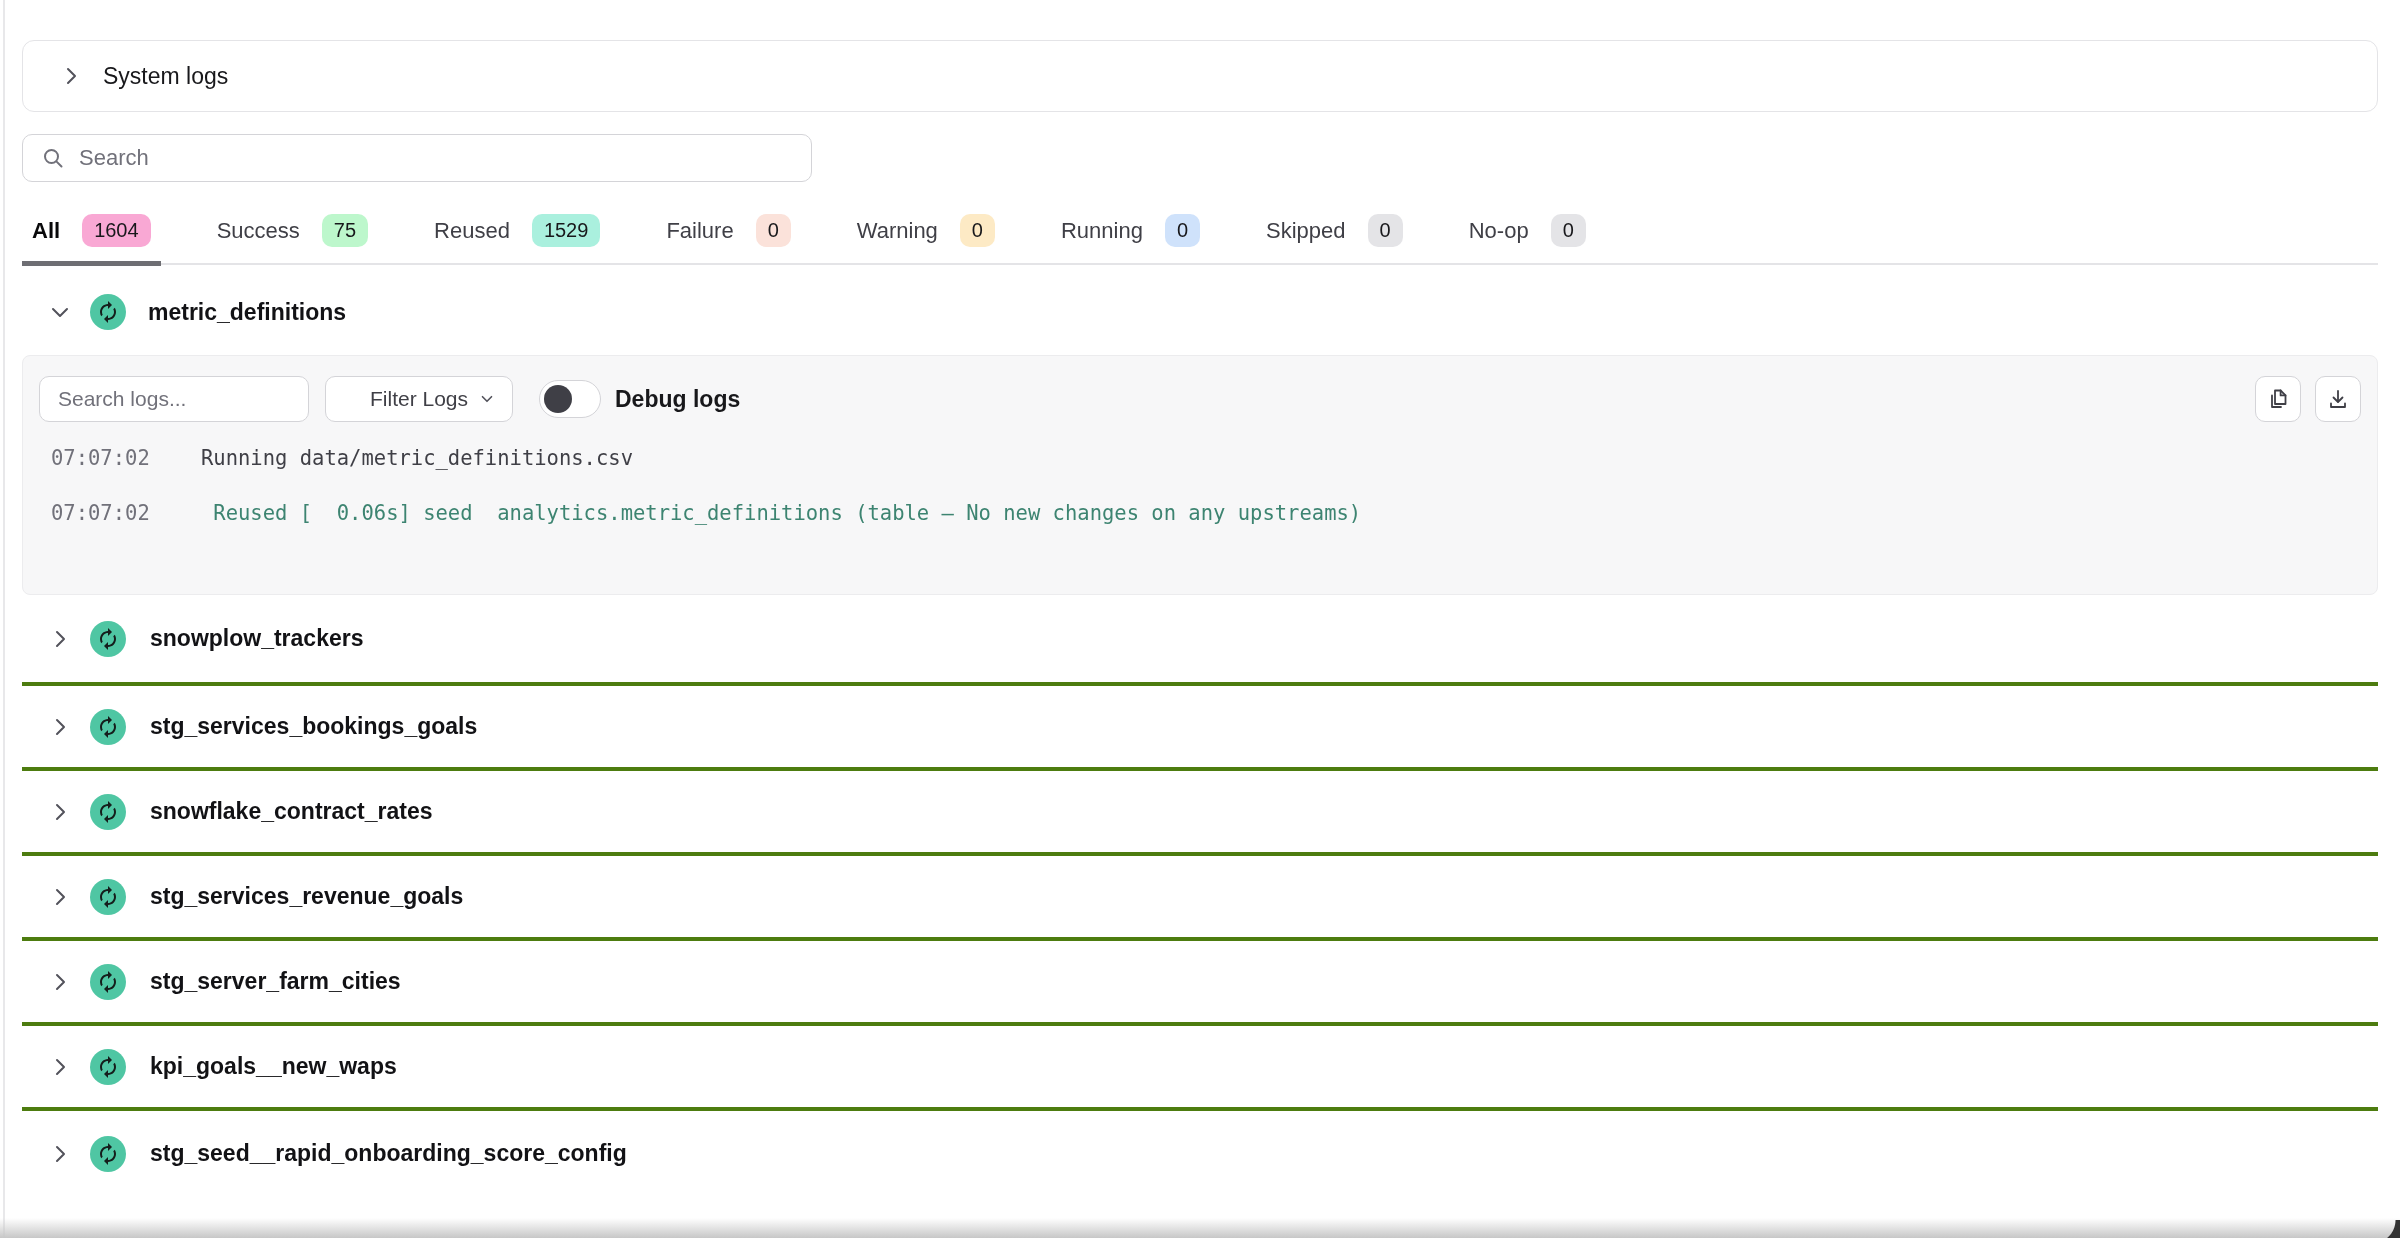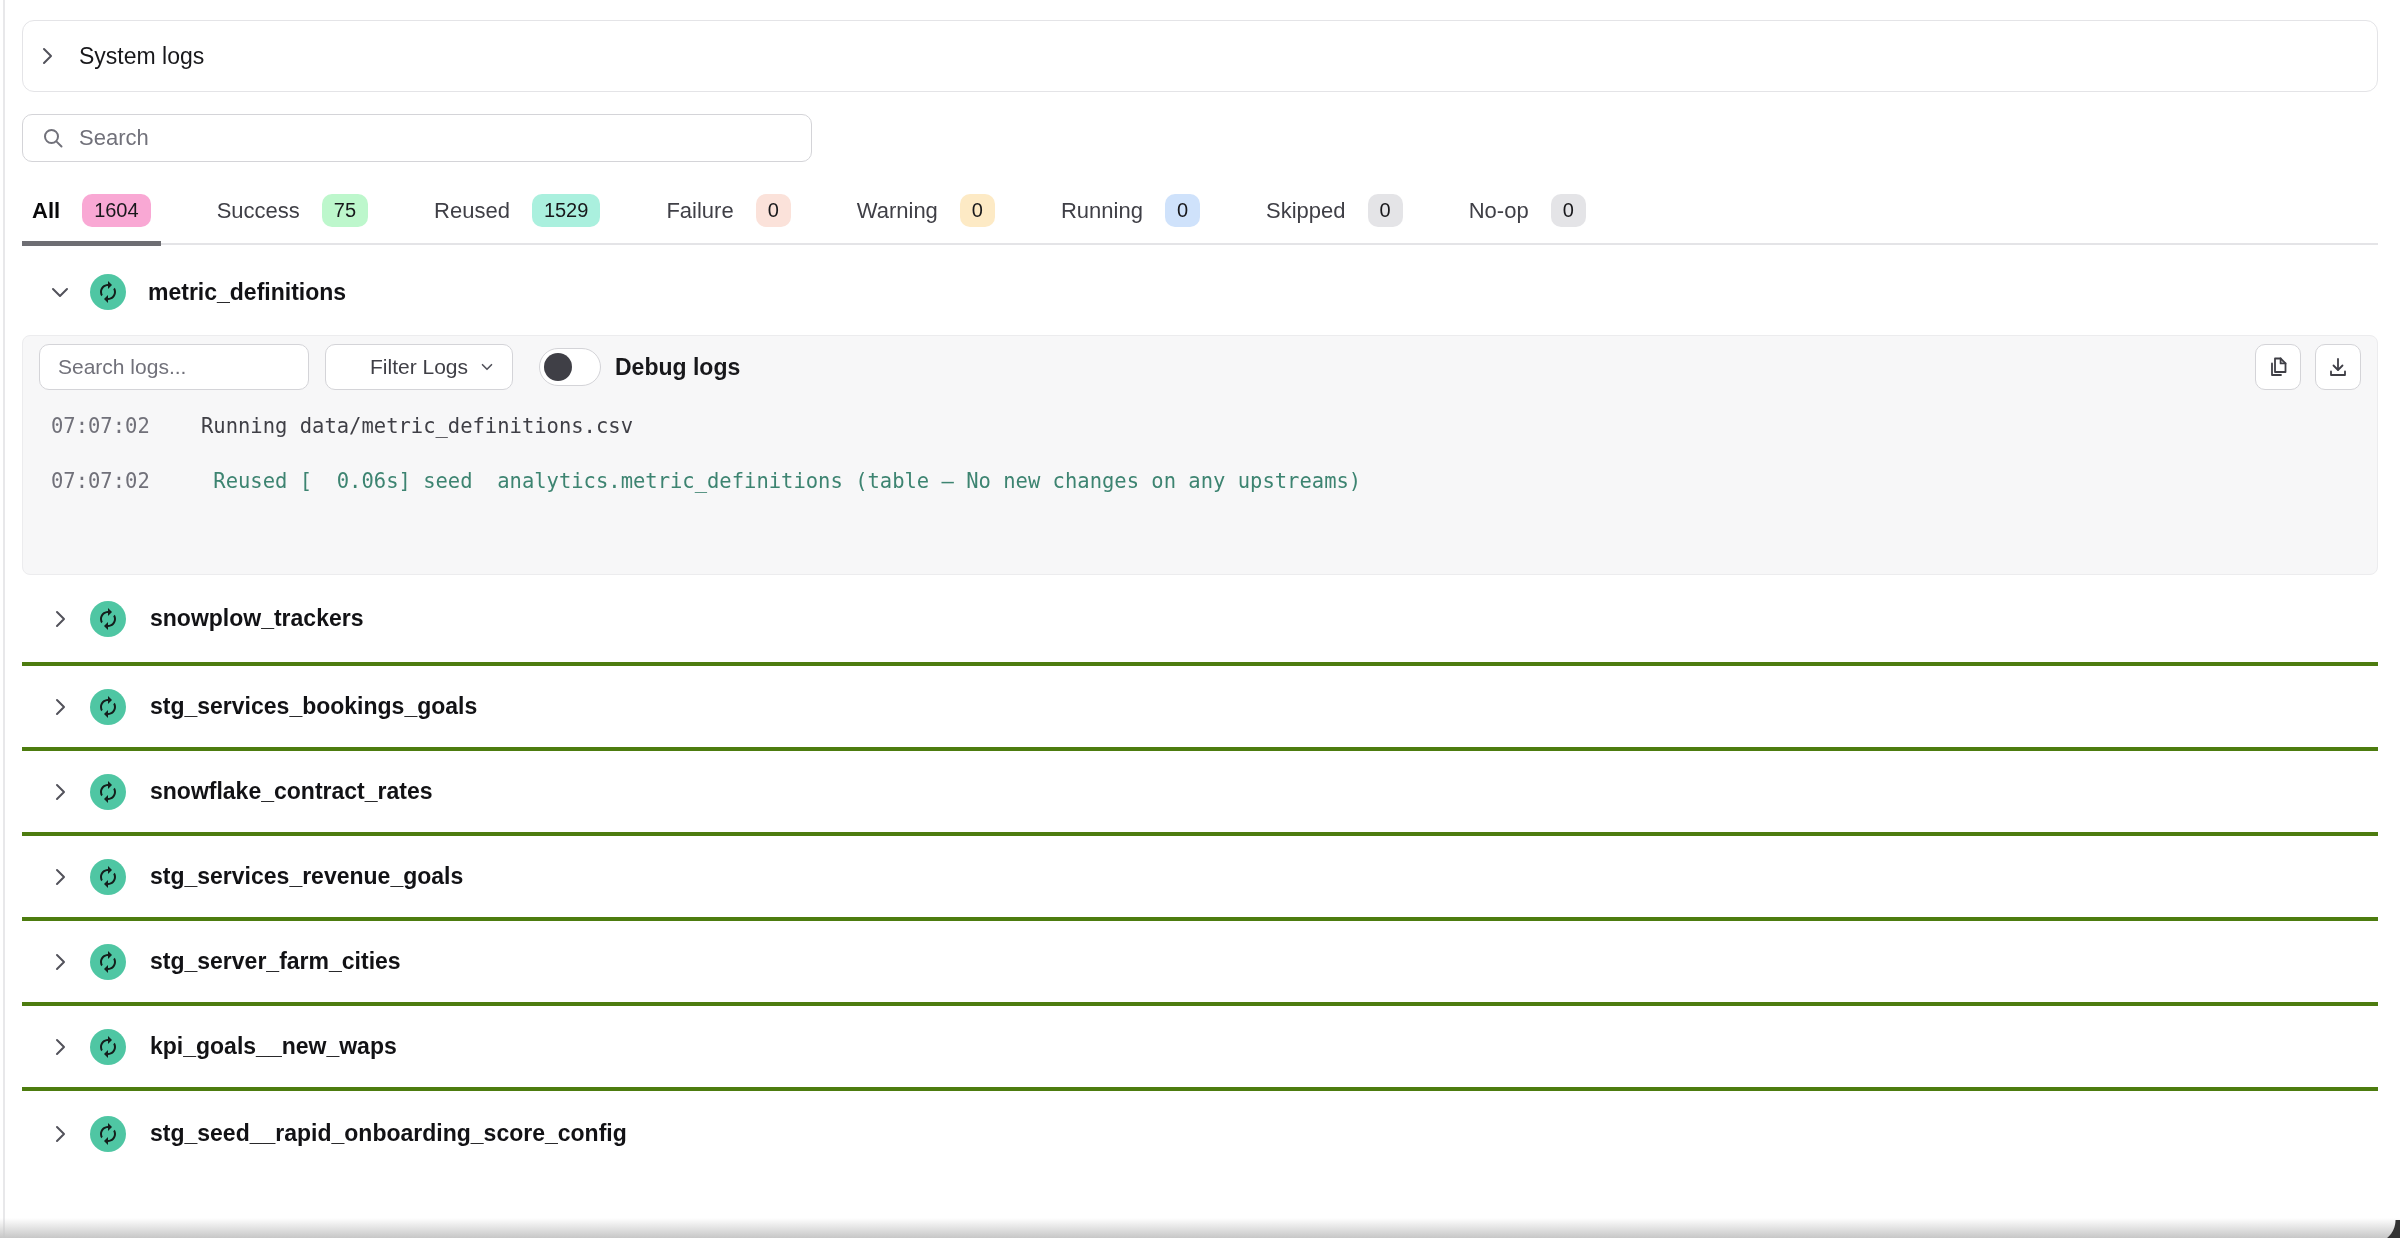--- a/index.html
+++ b/index.html
@@ -3,22 +3,22 @@
 <meta charset="utf-8">
 <style>
   * { box-sizing: border-box; margin: 0; padding: 0; }
   html,body { width: 2400px; height: 1238px; background: #ffffff; overflow: hidden; }
   body { font-family: "Liberation Sans", "DejaVu Sans", sans-serif; color: #18181b; }
   .page { position: relative; width: 2400px; height: 1238px; overflow: hidden; }
   .left-edge { position: absolute; left: 3px; top: 0; bottom: 0; width: 2px; background: #e8e8ea; }
   .content { position: absolute; left: 22px; top: 0; width: 2356px; }
 
   
-  .syslog-card { margin-top: 20px; height: 72px; border: 1px solid #e4e4e7; border-radius: 12px;
-    display: flex; align-items: center; padding-left: 12px; background: #fff; cursor: pointer; }
+  .syslog-card { margin-top: 40px; height: 72px; border: 1px solid #e4e4e7; border-radius: 12px;
+    display: flex; align-items: center; padding-left: 36px; background: #fff; cursor: pointer; }
   .chev { display: inline-flex; width: 24px; height: 24px; color: #52525b; flex: 0 0 auto; }
   .chev svg { width: 24px; height: 24px; }
   .syslog-label { margin-left: 20px; font-size: 23px; font-weight: 500; color: #18181b; }
 
   
   .search-box { margin-top: 22px; width: 790px; height: 48px; border: 1px solid #d4d4d8; border-radius: 10px;
     display: flex; align-items: center; padding: 0 18px; background: #fff; }
   .search-icon { display: inline-flex; width: 24px; height: 24px; color: #71717a; }
   .search-input { border: none; outline: none; flex: 1; margin-left: 14px; font-size: 22px;
     font-family: inherit; color: #18181b; background: transparent; }
@@ -39,21 +39,21 @@
   
   .model-header { margin-top: 22px; height: 50px; display: flex; align-items: center;
     padding-left: 26px; cursor: pointer; }
   .status-icon { width: 36px; height: 36px; border-radius: 50%; margin-left: 18px;
     display: inline-flex; align-items: center; justify-content: center; flex: 0 0 auto; }
   .status-icon svg { width: 24px; height: 24px; fill: #151e1c; }
   .model-name { margin-left: 22px; font-size: 23px; font-weight: 600; color: #121215; }
 
   
   .log-panel { margin-top: 18px; height: 240px; background: #f7f7f8; border: 1px solid #ececee;
-    border-radius: 8px; padding: 8px 16px; }
+    border-radius: 8px; padding: 20px 16px; }
   .log-toolbar { display: flex; align-items: center; }
   .mini-input { width: 270px; height: 46px; border: 1px solid #d4d4d8; border-radius: 10px;
     background: #fff; padding: 0 18px; font-size: 21px; font-family: inherit; color: #18181b; outline: none; }
   .mini-input::placeholder { color: #71717a; }
   .filter-btn { margin-left: 16px; width: 188px; height: 46px; border: 1px solid #d4d4d8;
     border-radius: 10px; background: #fff; display: flex; align-items: center;
     justify-content: space-between; padding: 0 16px 0 20px; cursor: pointer; }
   .filter-label { font-size: 21px; color: #3f3f46; margin-left: 24px; }
   .filter-chev { display: inline-flex; width: 18px; height: 18px; color: #52525b; }
   .toggle { margin-left: 26px; width: 62px; height: 38px; border: 1px solid #d4d4d8;

